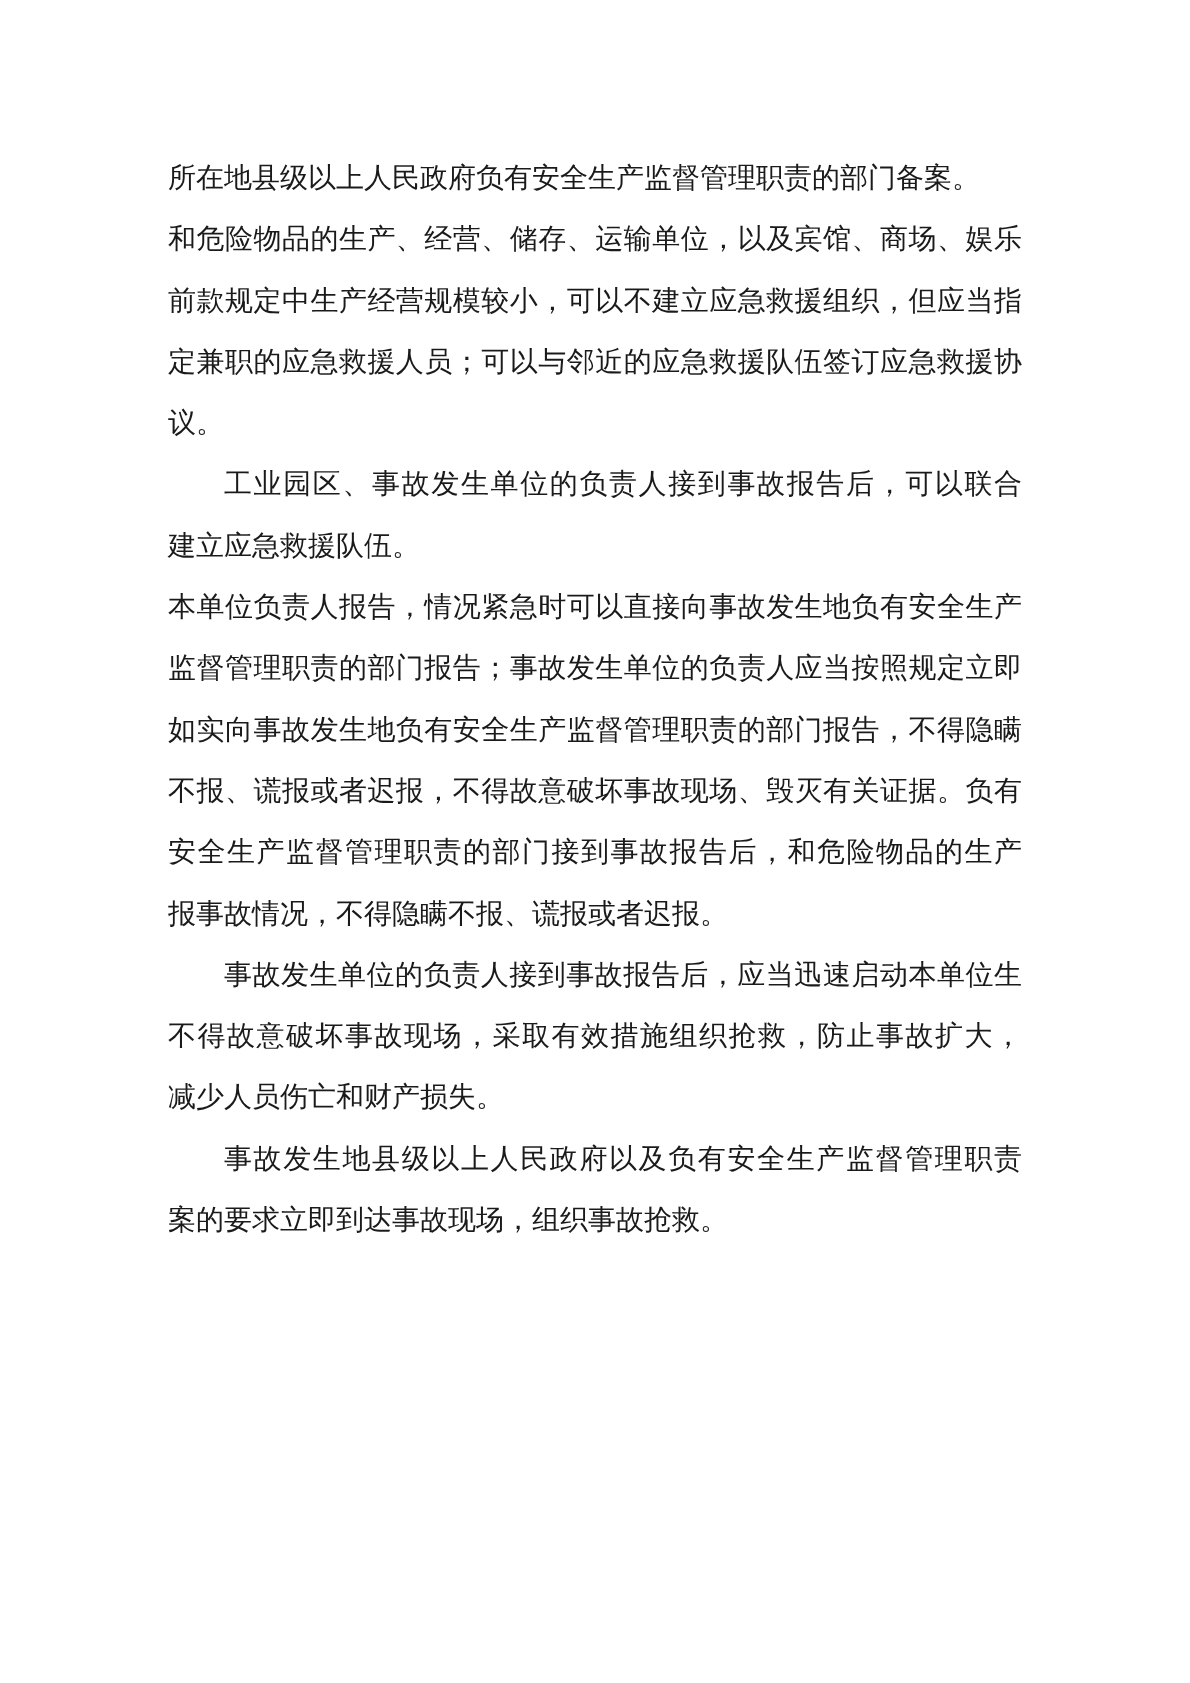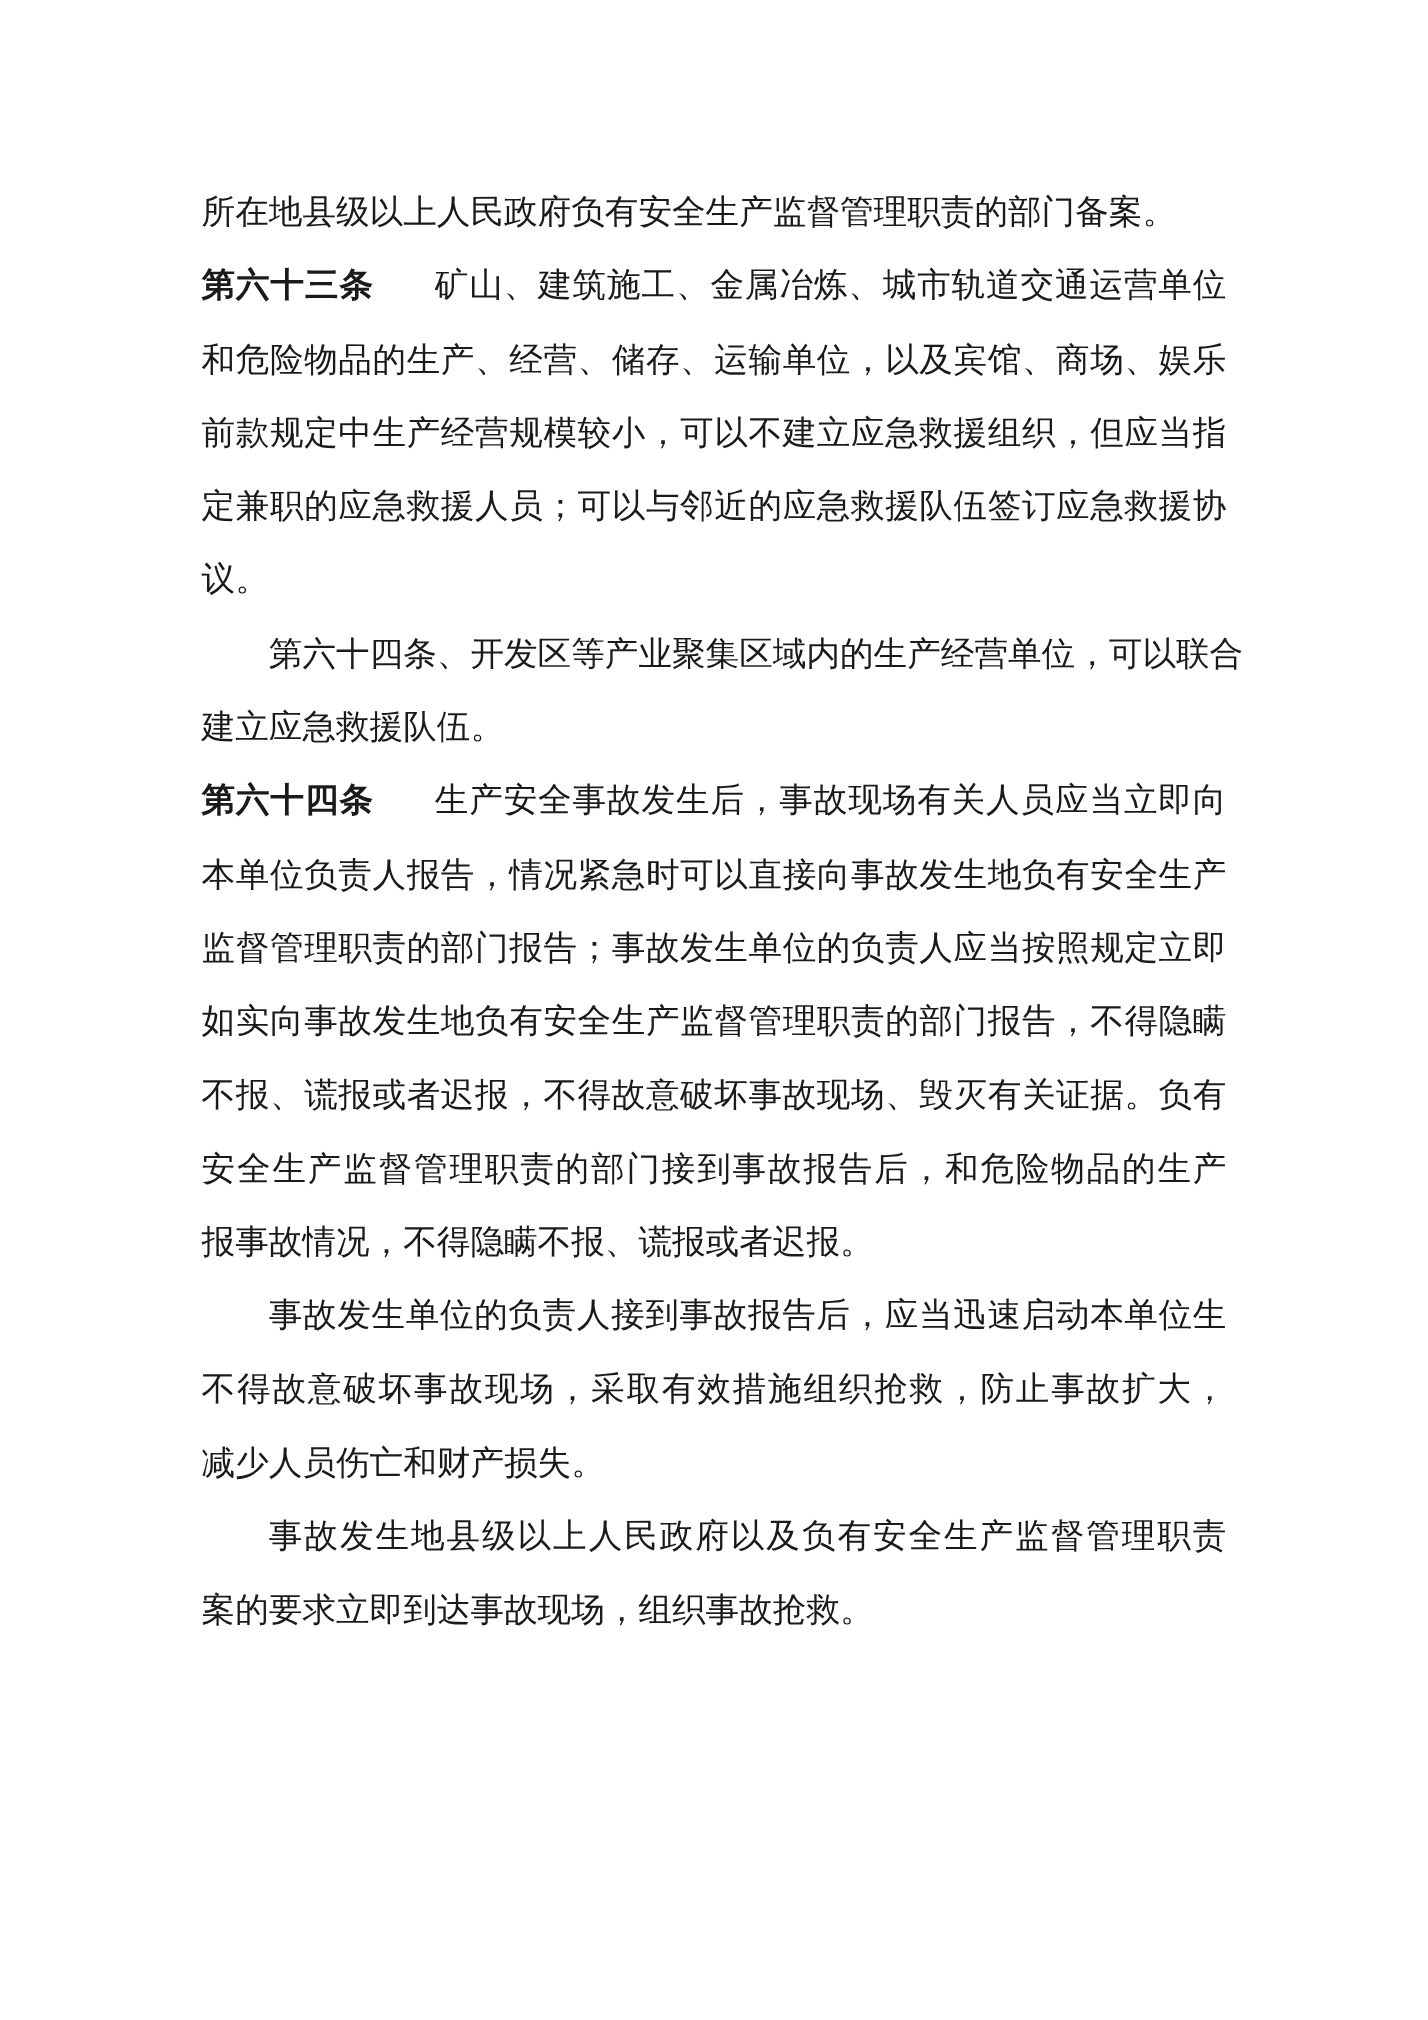--- a/index.html
+++ b/index.html
@@ -55,28 +55,26 @@
     line-height: 30px;
     color: var(--page-number-color, #2b2b2b);
   }
 </style>
 </head>
 <body>
 
 <div class="page">
   <div class="text-block" id="lines-container">
       <div class="line natural"><span>所在地县级以上人民政府负有安全生产监督管理职责的部门备案。</span></div>
-      <div class="line"><b class="head">第六十三条</b><span class="head-gap"></span><span>矿山、建筑施工、金属冶炼、城市轨道交通运营单位</span></div>
       <div class="line"><span>和危险物品的生产、经营、储存、运输单位，以及宾馆、商场、娱乐</span></div>
       <div class="line"><span>前款规定中生产经营规模较小，可以不建立应急救援组织，但应当指</span></div>
       <div class="line"><span>定兼职的应急救援人员；可以与邻近的应急救援队伍签订应急救援协</span></div>
       <div class="line natural"><span>议。</span></div>
-      <div class="line indent"><span>第六十四条、开发区等产业聚集区域内的生产经营单位，可以联合</span></div>
+      <div class="line indent"><span>工业园区、事故发生单位的负责人接到事故报告后，可以联合</span></div>
       <div class="line natural"><span>建立应急救援队伍。</span></div>
-      <div class="line"><b class="head">第六十四条</b><span class="head-gap"></span><span>生产安全事故发生后，事故现场有关人员应当立即向</span></div>
       <div class="line"><span>本单位负责人报告，情况紧急时可以直接向事故发生地负有安全生产</span></div>
       <div class="line"><span>监督管理职责的部门报告；事故发生单位的负责人应当按照规定立即</span></div>
       <div class="line"><span>如实向事故发生地负有安全生产监督管理职责的部门报告，不得隐瞒</span></div>
       <div class="line"><span>不报、谎报或者迟报，不得故意破坏事故现场、毁灭有关证据。负有</span></div>
       <div class="line"><span>安全生产监督管理职责的部门接到事故报告后，和危险物品的生产</span></div>
       <div class="line natural"><span>报事故情况，不得隐瞒不报、谎报或者迟报。</span></div>
       <div class="line indent"><span>事故发生单位的负责人接到事故报告后，应当迅速启动本单位生</span></div>
       <div class="line"><span>不得故意破坏事故现场，采取有效措施组织抢救，防止事故扩大，</span></div>
       <div class="line natural"><span>减少人员伤亡和财产损失。</span></div>
       <div class="line indent"><span>事故发生地县级以上人民政府以及负有安全生产监督管理职责</span></div>

